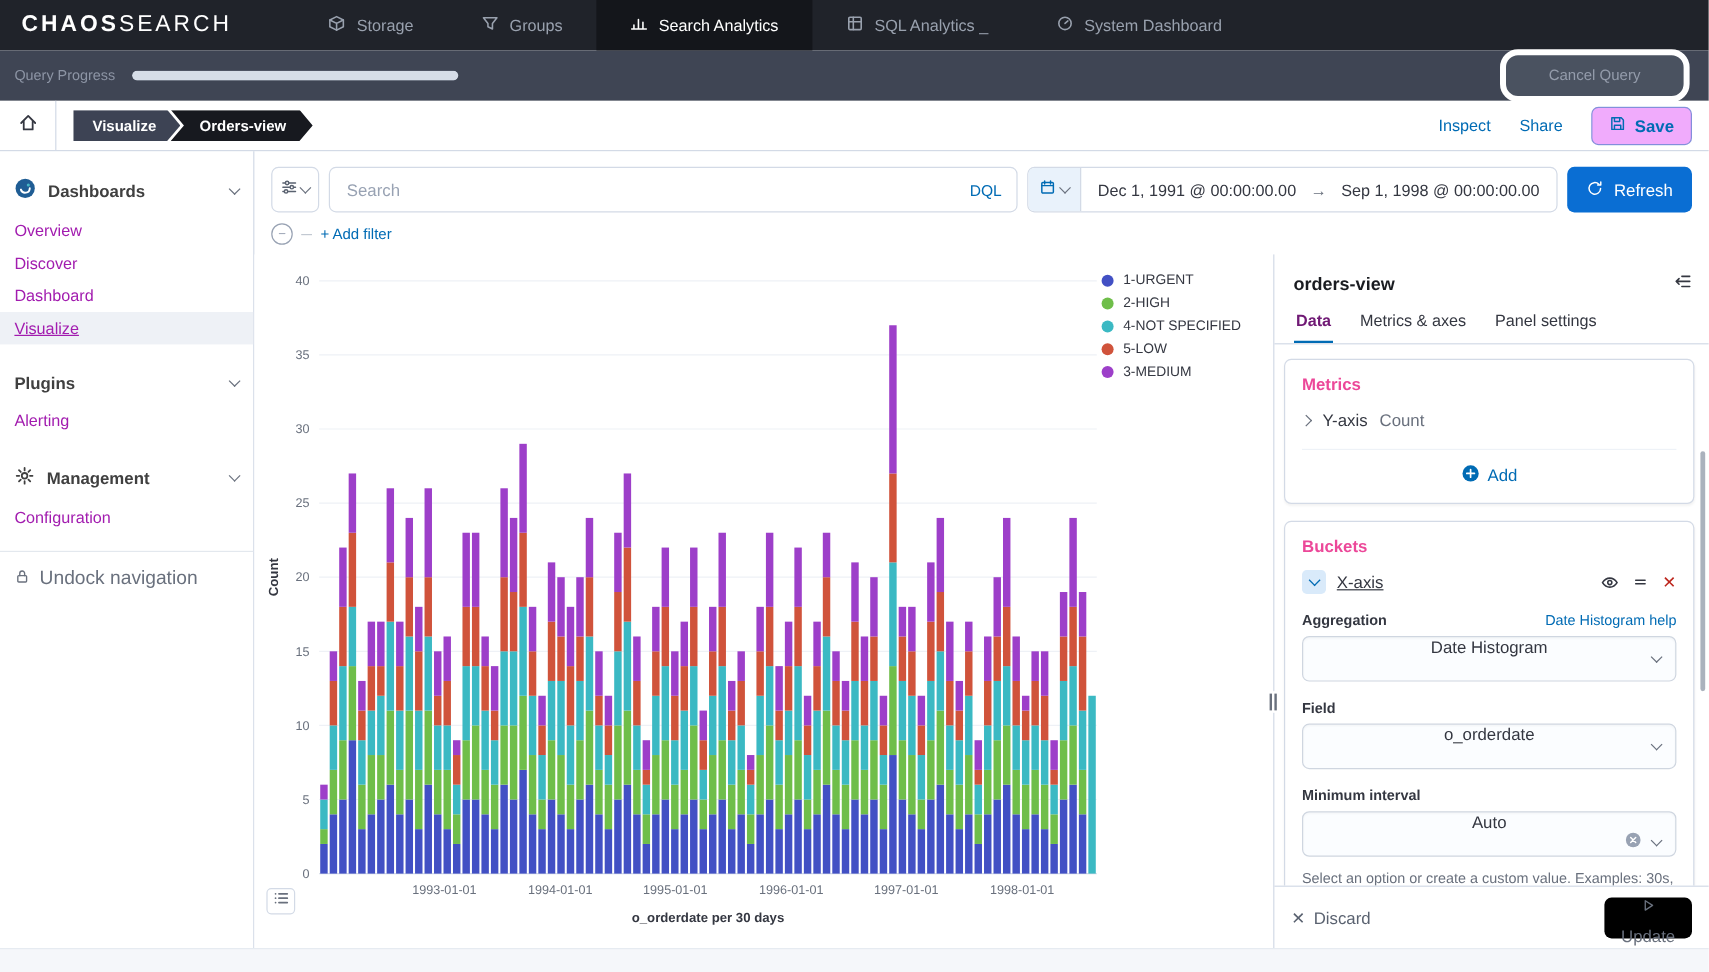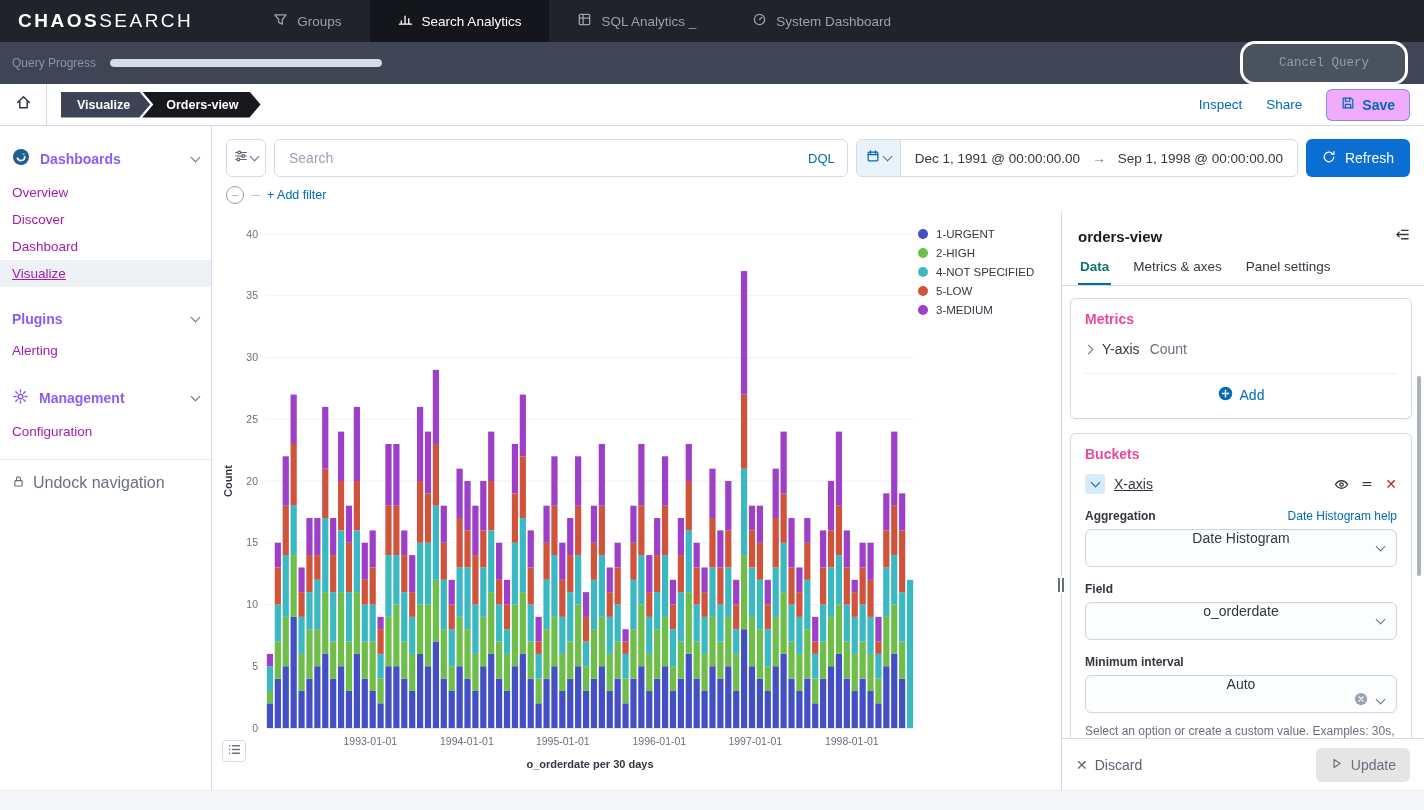--- a/index.html
+++ b/index.html
@@ -16,42 +16,42 @@
   .navitems { display: flex; margin-left: 34px; }
   .navitem { display: flex; align-items: center; gap: 9px; padding: 0 28px; font-size: 13.5px; cursor: pointer; }
   .navitem.active { background: #14161b; color: #fff; }
 
   
   .querybar { height: 42px; background: #3f4554; display: flex; align-items: center; padding: 0 12px; gap: 14px; }
   .qp-label { font-size: 12px; color: #8d95a5; }
   .qp-track { width: 272px; height: 8px; border-radius: 5px; background: #5a6272; overflow: hidden; }
   .qp-fill { height: 100%; background: #d6dde8; border-radius: 5px; }
   .cancel-btn { margin-left: auto; margin-right: 4px; height: 44px; padding: 0 36px; border-radius: 15px;
-    background: #4a5260; border: 3px solid #ffffff; color: #949cab; font-size: 12.5px; cursor: default; font-family: Liberation Mono, monospace; }
+    background: #4a5260; border: 5px solid #ffffff; color: #949cab; font-size: 12.5px; cursor: default; }
 
   
   .crumbbar { height: 42px; background: #fff; border-bottom: 1px solid #d3dae6; display: flex; align-items: center; }
   .home-cell { width: 47px; height: 100%; display: flex; align-items: center; justify-content: center;
     border-right: 1px solid #d3dae6; color: #343741; cursor: pointer; }
   .crumbtabs { display: flex; margin-left: 14px; align-items: center; }
   .crumbtab { height: 26px; display: flex; align-items: center; color: #fff; font-size: 12.5px; font-weight: 700; cursor: pointer; }
   .crumbtab.t1 { background: #3d4354; padding: 0 20px 0 16px;
     clip-path: polygon(0 0, calc(100% - 11px) 0, 100% 50%, calc(100% - 11px) 100%, 0 100%); }
   .crumbtab.t2 { background: #17191f; margin-left: -8px; padding: 0 22px 0 24px;
     clip-path: polygon(0 0, calc(100% - 11px) 0, 100% 50%, calc(100% - 11px) 100%, 0 100%, 11px 50%); }
   .crumb-actions { margin-left: auto; display: flex; align-items: center; gap: 24px; padding-right: 14px; }
   .tlink { color: #006BB4; font-size: 13.5px; cursor: pointer; }
   .save-btn { display: flex; gap: 7px; align-items: center; height: 32px; padding: 0 14px;
     border: 1px solid rgba(0,107,180,.45); border-radius: 6px; color: #006BB4; font-size: 14px; font-weight: 600;
     background: #f0abfc; cursor: pointer; }
 
   
   .shell { display: flex; height: 664px; }
   .sidebar { width: 212px; border-right: 1px solid #d3dae6; padding-top: 12px; flex: none; }
-  .side-h { display: flex; align-items: center; gap: 10px; padding: 10px 12px; font-size: 14px; font-weight: 700; color: #8b5cf6; cursor: pointer; }
+  .side-h { display: flex; align-items: center; gap: 10px; padding: 10px 12px; font-size: 14px; font-weight: 700; color: #404040; cursor: pointer; }
   .side-h .chev { margin-left: auto; }
   .side-item { padding: 6px 12px; font-size: 13.5px; color: #a21caf; cursor: pointer; }
   .side-item.sel { background: #eef1f6; text-decoration: underline; }
   .side-gap { height: 14px; }
   .side-div { height: 1px; background: #e3e8ee; margin: 14px 0 0; }
   .undock { display: flex; align-items: center; gap: 8px; padding: 14px 12px; font-size: 16px; color: #69707d; cursor: pointer; }
   .chev { width: 7px; height: 7px; border-right: 1.6px solid #69707d; border-bottom: 1.6px solid #69707d; display: inline-block; }
   .chev.down { transform: rotate(45deg); margin-top: -3px; }
   .chev.right { transform: rotate(-45deg); }
   .chev.blue { border-color: #006BB4; }
@@ -93,21 +93,21 @@
 
   
   .rightpanel { width: 363px; border-left: 1px solid #d3dae6; position: relative; display: flex; flex-direction: column; flex: none; }
   .drag-handle { position: absolute; left: -5px; top: 364px; display: flex; gap: 2px; background: #fff; padding: 2px 1px; cursor: col-resize; }
   .drag-handle i { width: 2px; height: 14px; background: #69707d; display: block; }
   .panel-head { display: flex; justify-content: space-between; align-items: center; padding: 15px 14px 4px 16px; }
   .panel-title { font-size: 15px; font-weight: 700; color: #1a1c21; }
   .panel-collapse { color: #343741; cursor: pointer; }
   .panel-tabs { display: flex; gap: 20px; padding: 0 16px; border-bottom: 1px solid #d3dae6; }
   .ptab { padding: 9px 2px 11px; font-size: 13.5px; color: #343741; cursor: pointer; }
-  .ptab.active { color: #0f766e; font-weight: 600; box-shadow: inset 0 -2px 0 #006BB4; }
+  .ptab.active { color: #701a75; font-weight: 600; box-shadow: inset 0 -2px 0 #006BB4; }
   .panel-scroll { flex: 1; overflow: hidden; padding: 12px 12px 0 8px; }
   .card { border: 1px solid #d3dae6; border-radius: 6px; background: #fff; box-shadow: 0 1px 2px rgba(0,0,0,.05);
     padding: 12px 14px; margin-bottom: 14px; }
   .card h3 { margin: 0 0 12px; font-size: 14px; font-weight: 700; color: #ec4899; }
   .metricrow { display: flex; gap: 10px; align-items: center; font-size: 14px; padding: 2px 0 4px; cursor: pointer; }
   .metricrow .val { color: #69707d; }
   .add-row { display: flex; justify-content: center; padding: 12px 0 2px; border-top: 1px solid #eef2f7; margin-top: 12px; }
   .add-link { color: #006BB4; font-size: 14px; display: flex; gap: 7px; align-items: center; cursor: pointer; }
   .axisrow { display: flex; align-items: center; gap: 9px; }
   .acc-icon { width: 20px; height: 20px; border-radius: 4px; background: #d9eafa; display: flex; align-items: center;
@@ -118,35 +118,42 @@
   .icbtn { color: #343741; cursor: pointer; display: flex; }
   .fieldlabel { font-size: 12px; font-weight: 700; margin: 15px 0 6px; display: flex; justify-content: space-between; align-items: baseline; color: #343741; }
   .helplink { font-size: 12px; font-weight: 400; color: #006BB4; cursor: pointer; }
   .select { height: 38px; border: 1px solid #cfd6e0; border-radius: 6px; background: #fbfdff; display: flex;
     align-items: center; padding: 0 12px; font-size: 14px; color: #343741; box-shadow: inset 0 1px 2px rgba(0,0,0,.04); cursor: pointer; flex-direction: column; }
   .select .tail { margin-left: auto; display: flex; align-items: center; gap: 9px; }
   .helptext { font-size: 12px; color: #69707d; line-height: 1.55; margin-top: 9px; }
   .panel-footer { border-top: 1px solid #d3dae6; height: 52px; display: flex; align-items: center;
     justify-content: space-between; padding: 0 14px; }
   .discard { color: #5a6270; font-size: 14px; display: flex; gap: 7px; align-items: center; cursor: pointer; }
-  .update-btn { height: 34px; padding: 0 14px; border-radius: 6px; background: #e5e5e5; color: #69707d; font-size: 14px;
-    display: flex; gap: 8px; align-items: center; border: none; cursor: default; font-family: inherit; }
+  .update-btn { height: 34px; padding: 0 14px; border-radius: 6px; background: #000000; color: #69707d; font-size: 14px;
+    display: flex; gap: 8px; align-items: center; border: none; cursor: default; font-family: inherit; flex-direction: column; }
   .scroll-thumb { position: absolute; right: 3px; top: 164px; width: 4px; height: 200px; background: #aab2bd; border-radius: 2px; cursor: pointer; }
 
   .bottomstrip { height: 20px; background: #f5f7fa; border-top: 1px solid #e6ebf1; }
 </style>
 </head>
 <body>
 
 <header class="topnav">
   <div class="logo">
     <span class="p1">CHAOS</span>
       <span class="p2">SEARCH</span>
   </div>
   <nav class="navitems">
+    <div class="navitem">
+      <span><svg class="ic" width="15" height="15" viewBox="0 0 16 16">
+            <path d="M2 5l6-3 6 3v6l-6 3-6-3z"></path>
+            <path d="M2 5l6 3 6-3M8 8v6"></path>
+          </svg></span>
+      <span>Storage</span>
+    </div>
     <div class="navitem">
       <span><svg class="ic" width="15" height="15" viewBox="0 0 16 16">
             <path d="M2 3h12l-4 5v5l-4-2V8z"></path>
           </svg></span>
       <span>Groups</span>
     </div>
     <div class="navitem active">
       <span><svg class="ic" width="15" height="15" viewBox="0 0 16 16">
             <path d="M3.5 13V9.5M7.5 13V4.5M11.5 13V7M1.5 13h13"></path>
           </svg></span>

